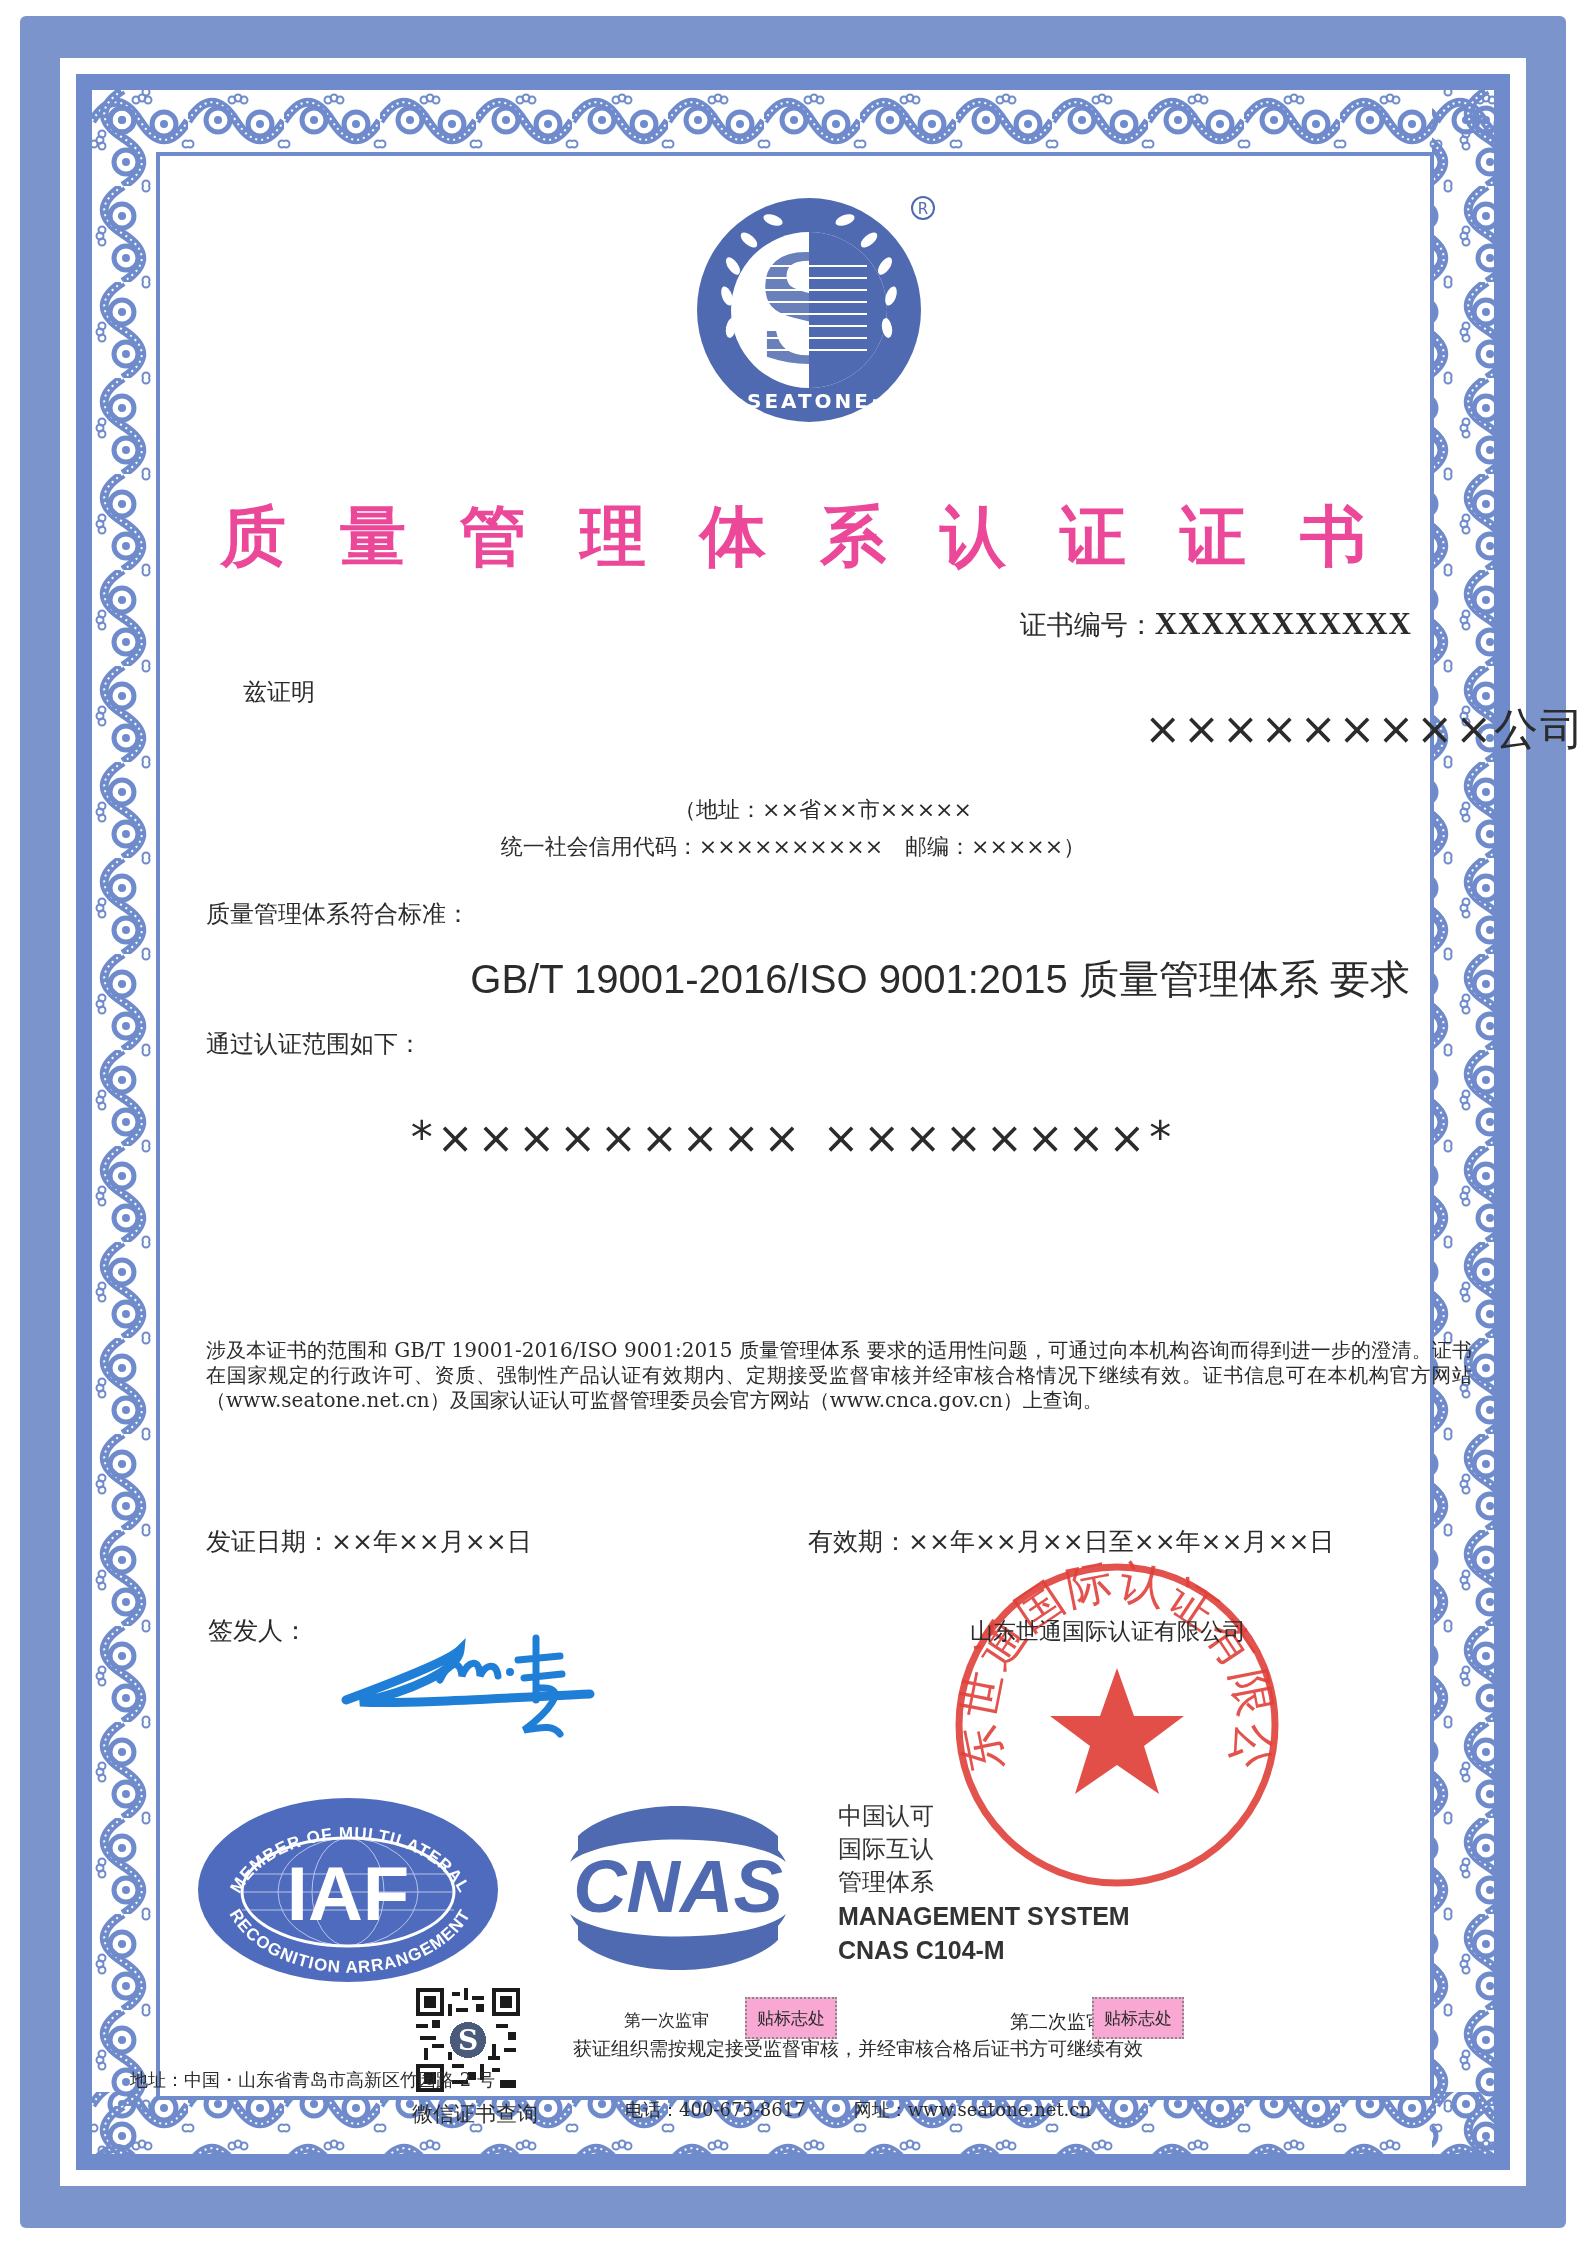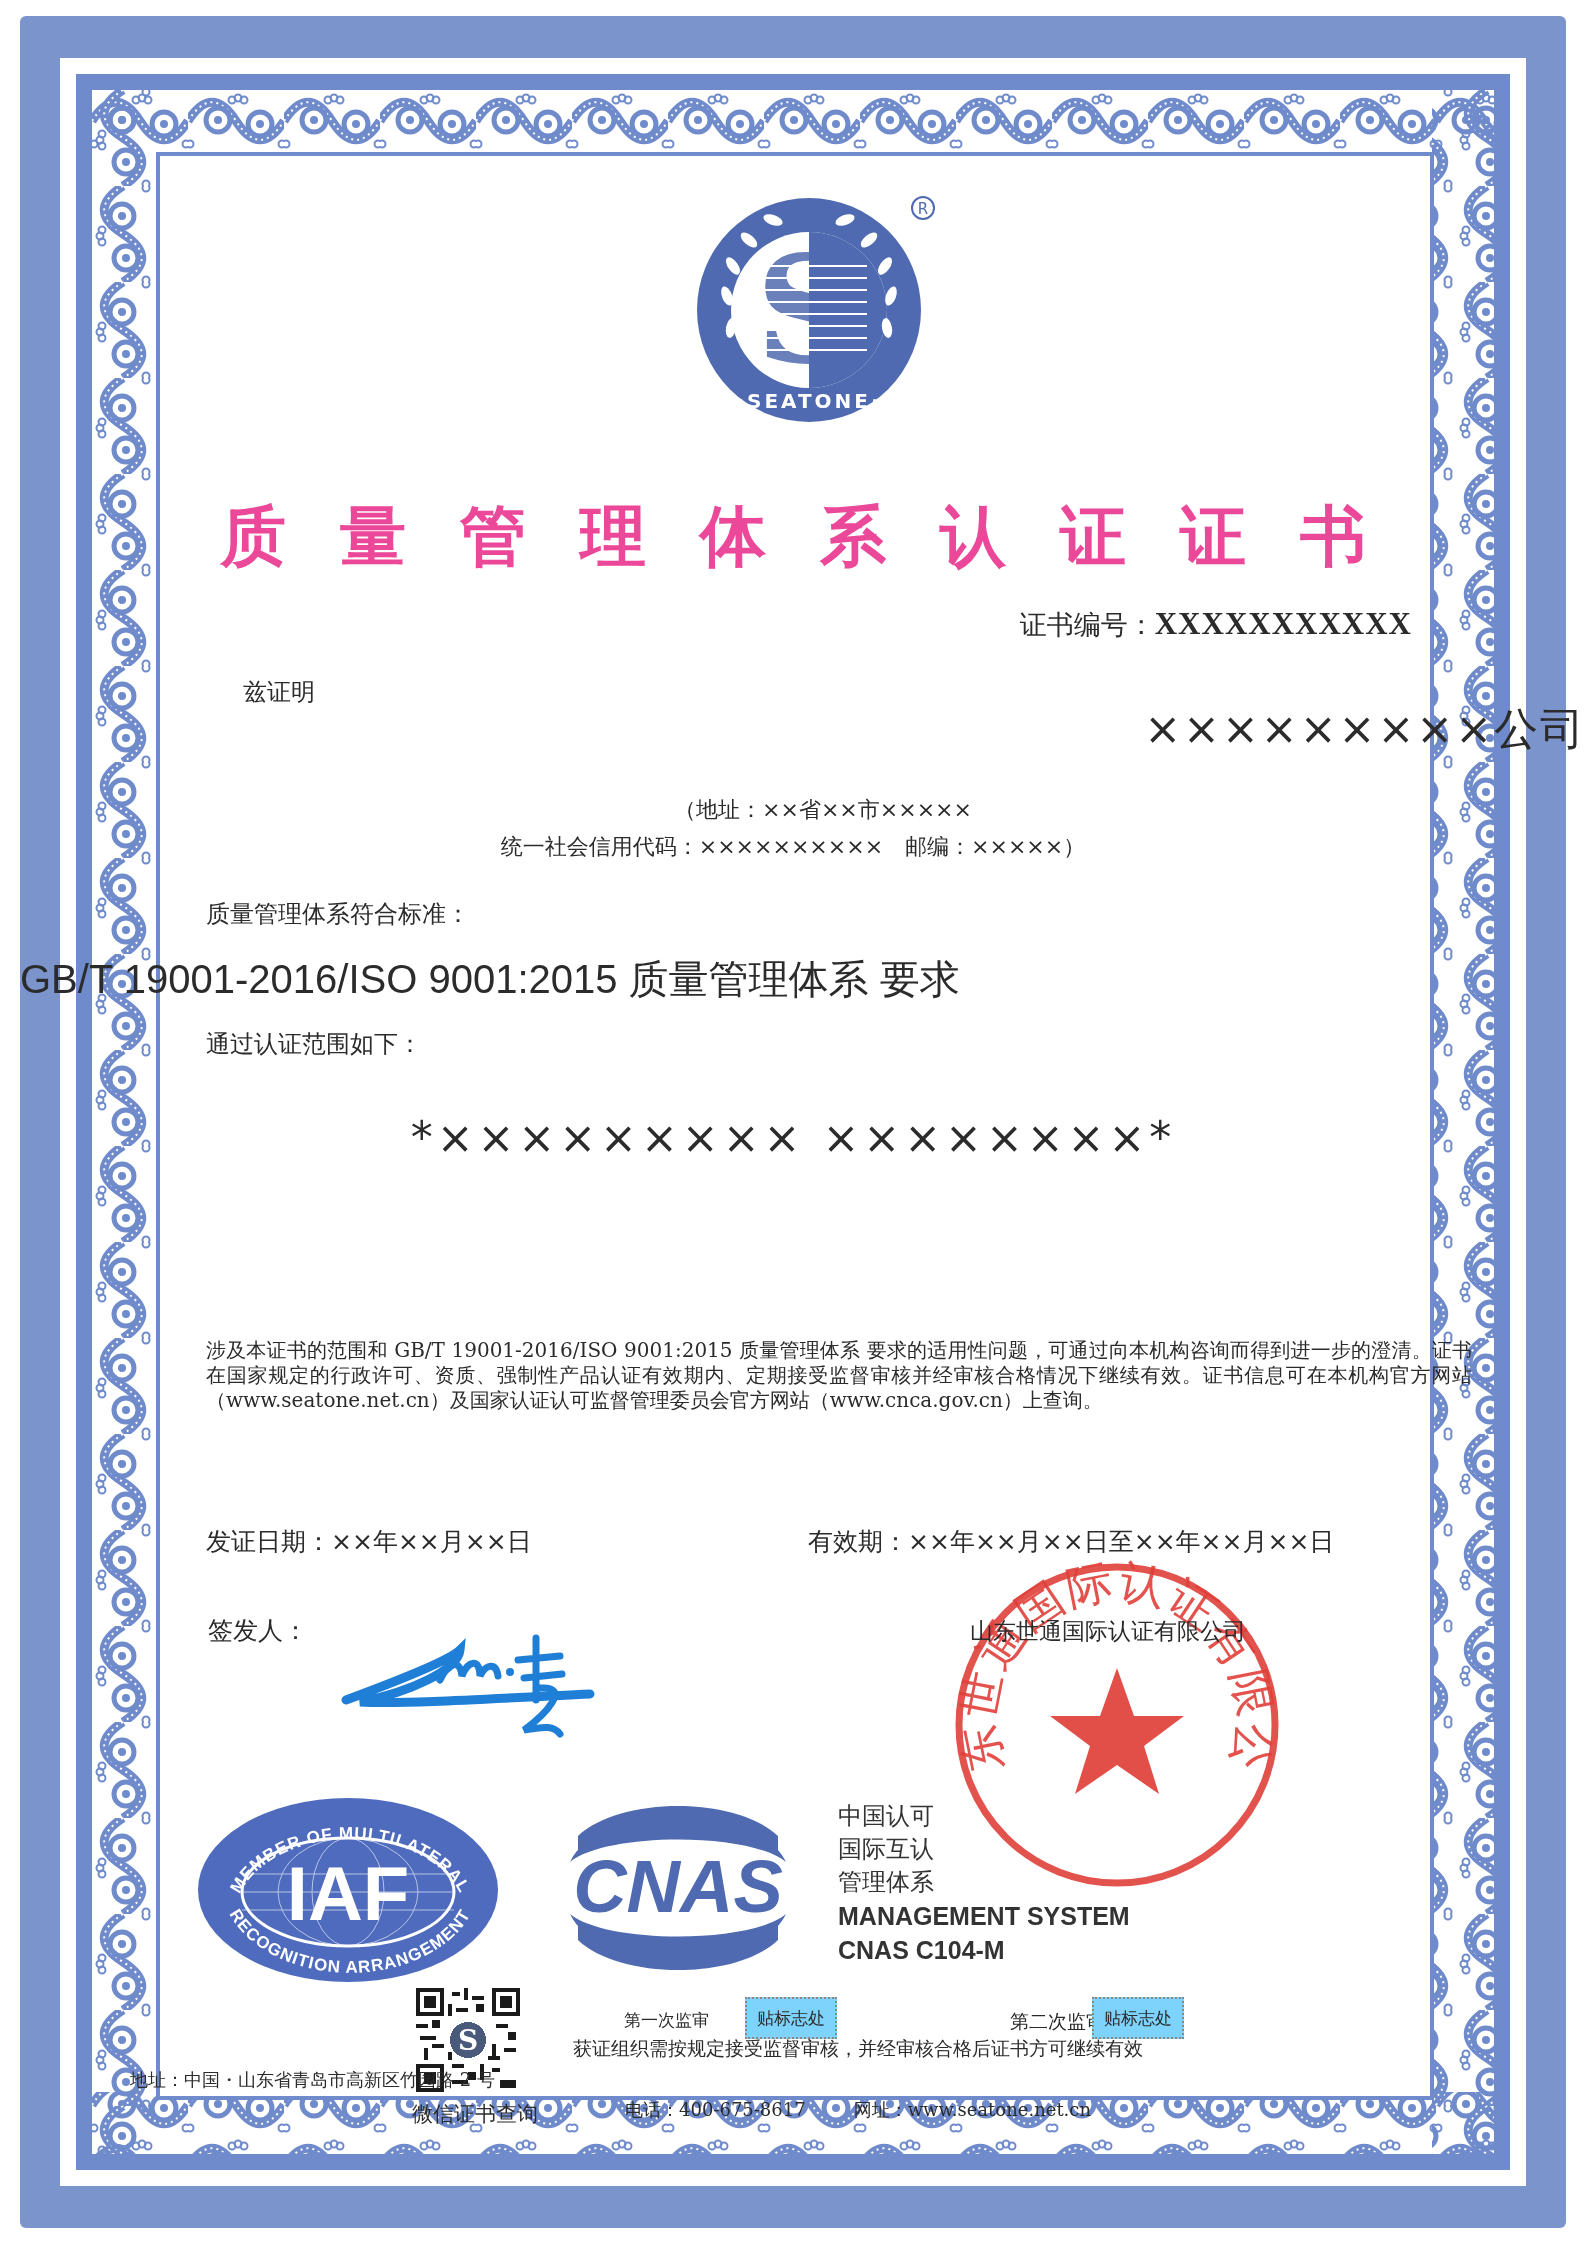--- a/index.html
+++ b/index.html
@@ -28,21 +28,21 @@
   .cert-no { right: 174px; top: 606px; font-size: 27px; font-family: "DejaVu Sans", sans-serif; }
   .cert-no .val { font-family: "Liberation Serif", serif; font-weight: bold; font-size: 31px; letter-spacing: 1px; }
   .lead { left: 206px; top: 676px; font-size: 24px; font-family: "DejaVu Sans", sans-serif; margin-left: 37px; }
   .company { left: 0; width: 1586px; text-align: right; top: 700px; font-size: 44px;
              font-family: "DejaVu Sans", sans-serif; letter-spacing: 2px; }
   .addr1 { left: 0; width: 1586px; text-align: center; top: 795px; font-size: 22px;
            font-family: "DejaVu Sans", sans-serif; padding-left: 60px; box-sizing: border-box; }
   .addr2 { left: 0; width: 1586px; text-align: center; top: 832px; font-size: 22px;
            font-family: "DejaVu Sans", sans-serif; }
   .std-label { left: 206px; top: 898px; font-size: 24px; font-family: "DejaVu Sans", sans-serif; }
-  .std { left: 0; width: 1410px; text-align: left; top: 952px; font-size: 40px;
+  .std { left: 0; width: 1410px; text-align: right; top: 952px; font-size: 40px;
          font-family: "Liberation Sans", sans-serif; padding-left: 20px; box-sizing: border-box; }
   .scope-label { left: 206px; top: 1028px; font-size: 24px; font-family: "DejaVu Sans", sans-serif; }
   .scope { left: 0; width: 1586px; text-align: center; top: 1112px; font-size: 44px;
            font-family: "DejaVu Sans", sans-serif; letter-spacing: 4px; }
 
   .notice { left: 206px; top: 1338px; width: 1266px; font-size: 20px; line-height: 25px;
             font-family: "DejaVu Serif", serif; text-align: justify; }
 
   .issue-date { left: 206px; top: 1525px; font-size: 25px; font-family: "DejaVu Sans", sans-serif; }
   .valid { left: 808px; top: 1525px; font-size: 25px; font-family: "DejaVu Sans", sans-serif; }
@@ -57,21 +57,21 @@
   .cnas-text { left: 838px; top: 1800px; font-family: "DejaVu Sans", sans-serif; color: #333; }
   .cnas-text .cn { font-size: 24px; line-height: 33px; display: block; }
   .cnas-text .en { font-size: 25px; line-height: 34px; font-weight: bold; display: block;
                    font-family: "Liberation Sans", sans-serif; }
 
   .qr { left: 416px; top: 1988px; width: 104px; height: 104px; }
   .qr-label { left: 412px; top: 2100px; font-size: 21px; font-family: Liberation Sans, sans-serif; }
 
   .audit1 { left: 624px; top: 2009px; font-size: 17px; }
   .stamp-box { position: absolute; border: 2px dotted #888; font-size: 17px; padding: 3px 8px;
-               background: #7dd3fc; }
+               background: #f9a8d4; }
   .stamp1 { left: 745px; top: 1997px; width: 88px; height: 38px; line-height: 38px; text-align: center; padding: 0; }
   .audit2 { left: 1010px; top: 2009px; font-size: 19px; }
   .stamp2 { left: 1092px; top: 1997px; width: 88px; height: 38px; line-height: 38px; text-align: center; padding: 0; }
   .footer1 { left: 0; width: 1586px; text-align: center; top: 2036px; font-size: 19px; padding-left: 130px; box-sizing: border-box; }
   .footer2 { left: 0; width: 1586px; top: 2068px; font-size: 18px; padding-left: 130px; box-sizing: border-box; }
   .footer3 { left: 0; width: 1586px; text-align: center; top: 2098px; font-size: 18px; padding-left: 130px; box-sizing: border-box; word-spacing: 0; }
   .footer3 .gap { display: inline-block; width: 48px; }
 </style>
 </head>
 <body>

